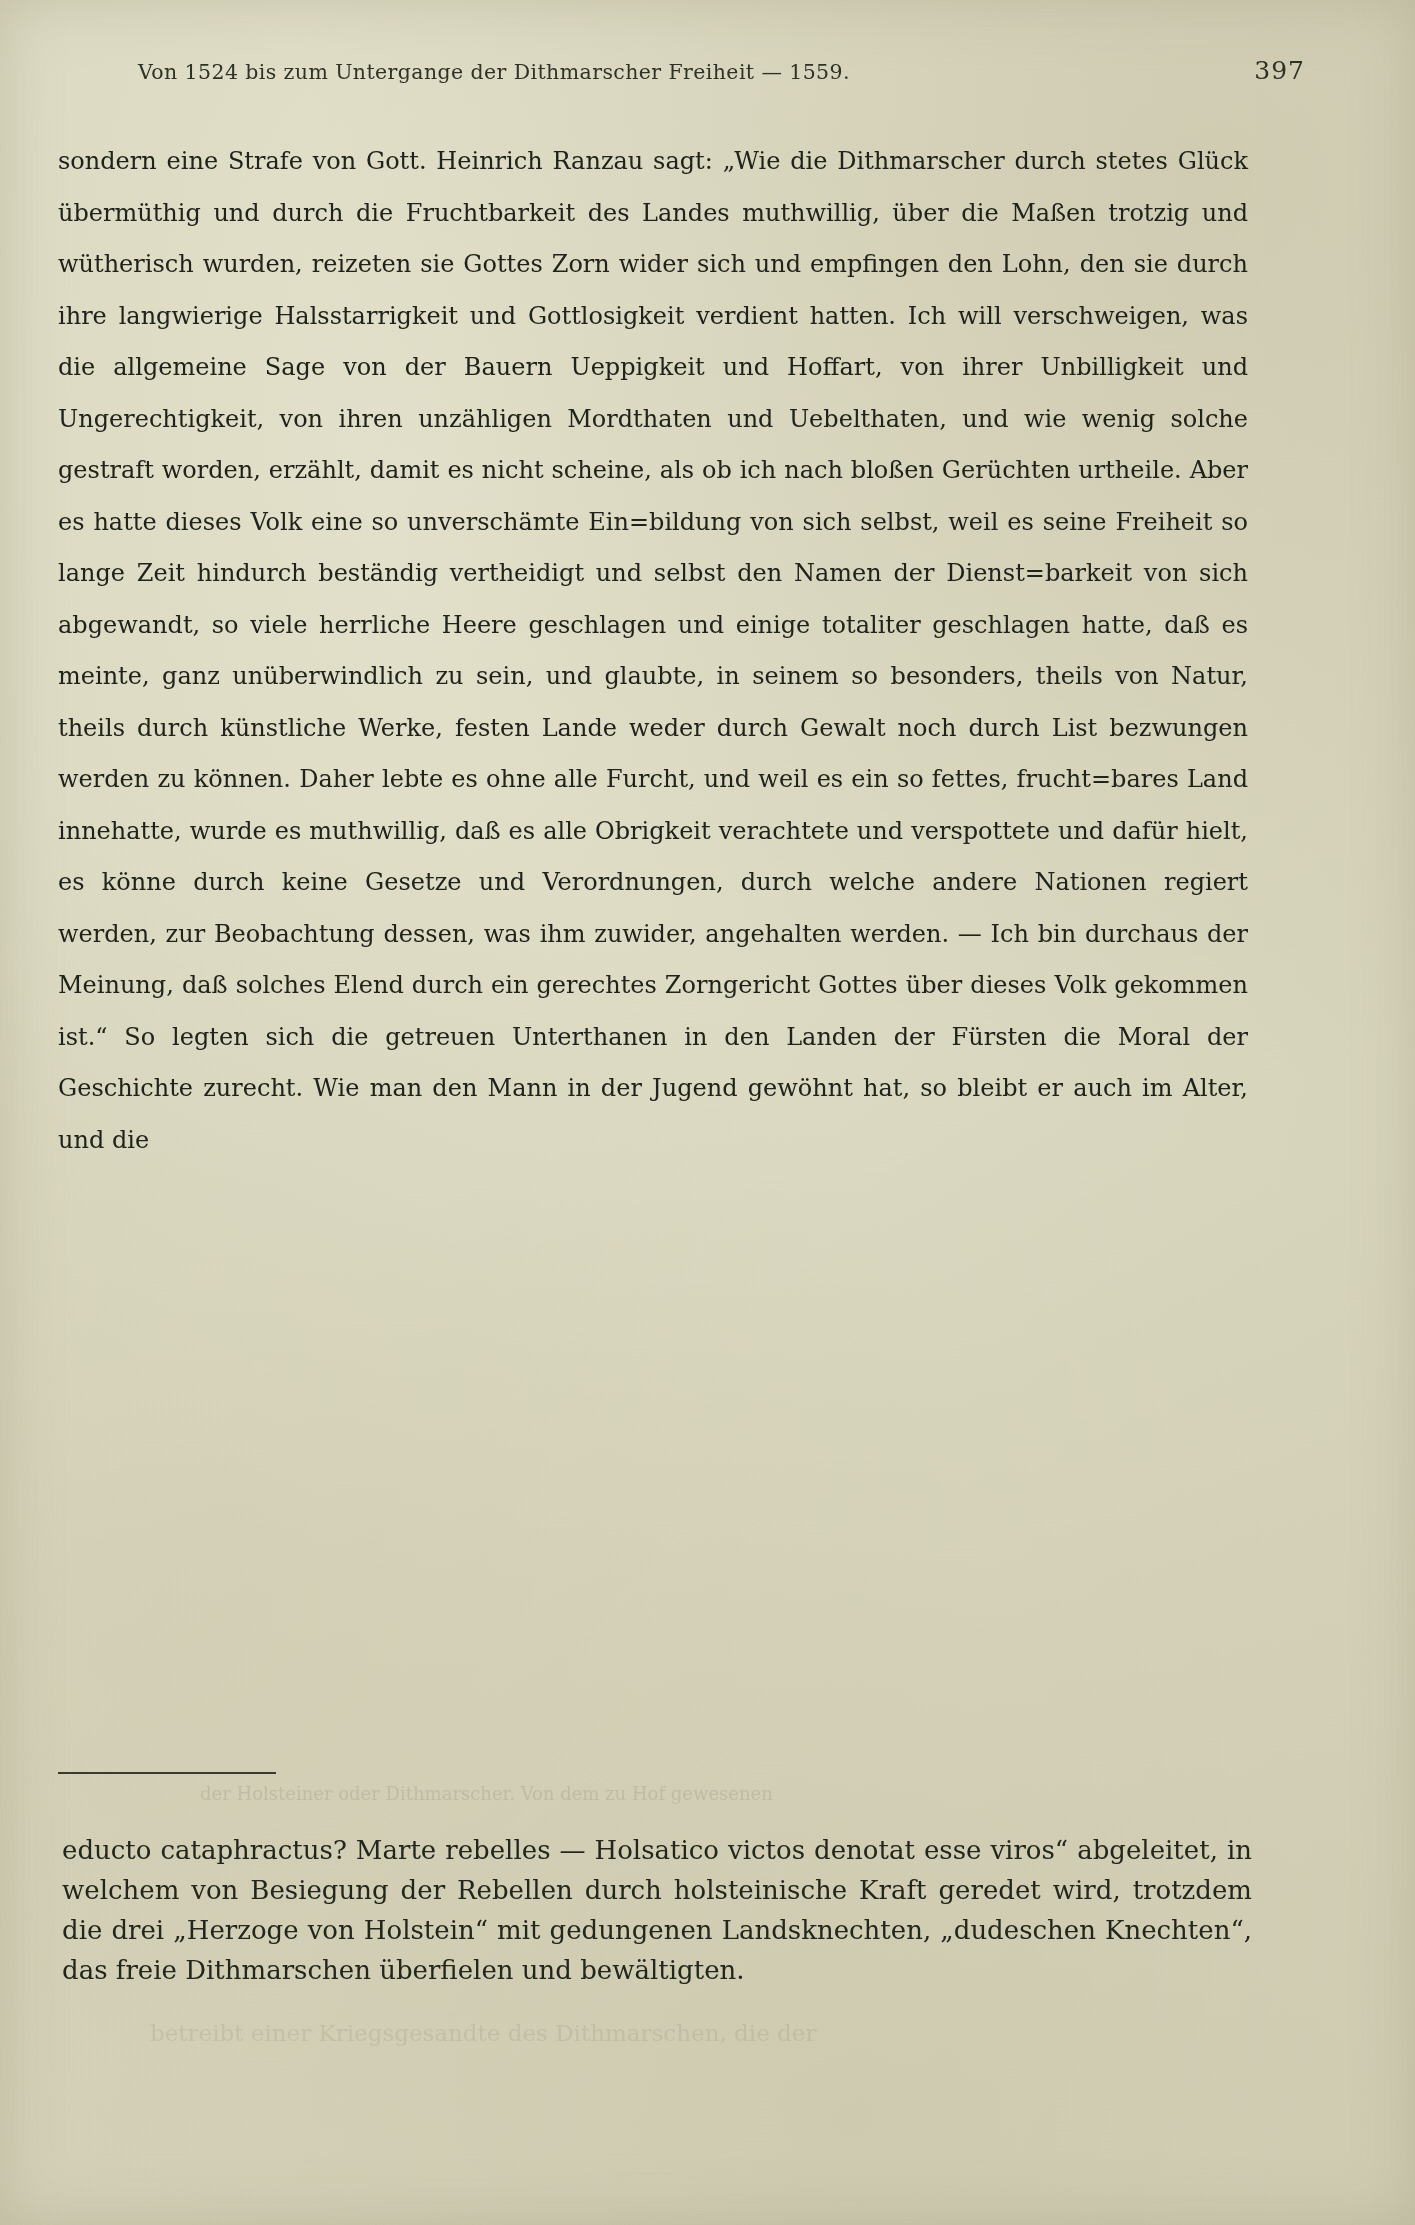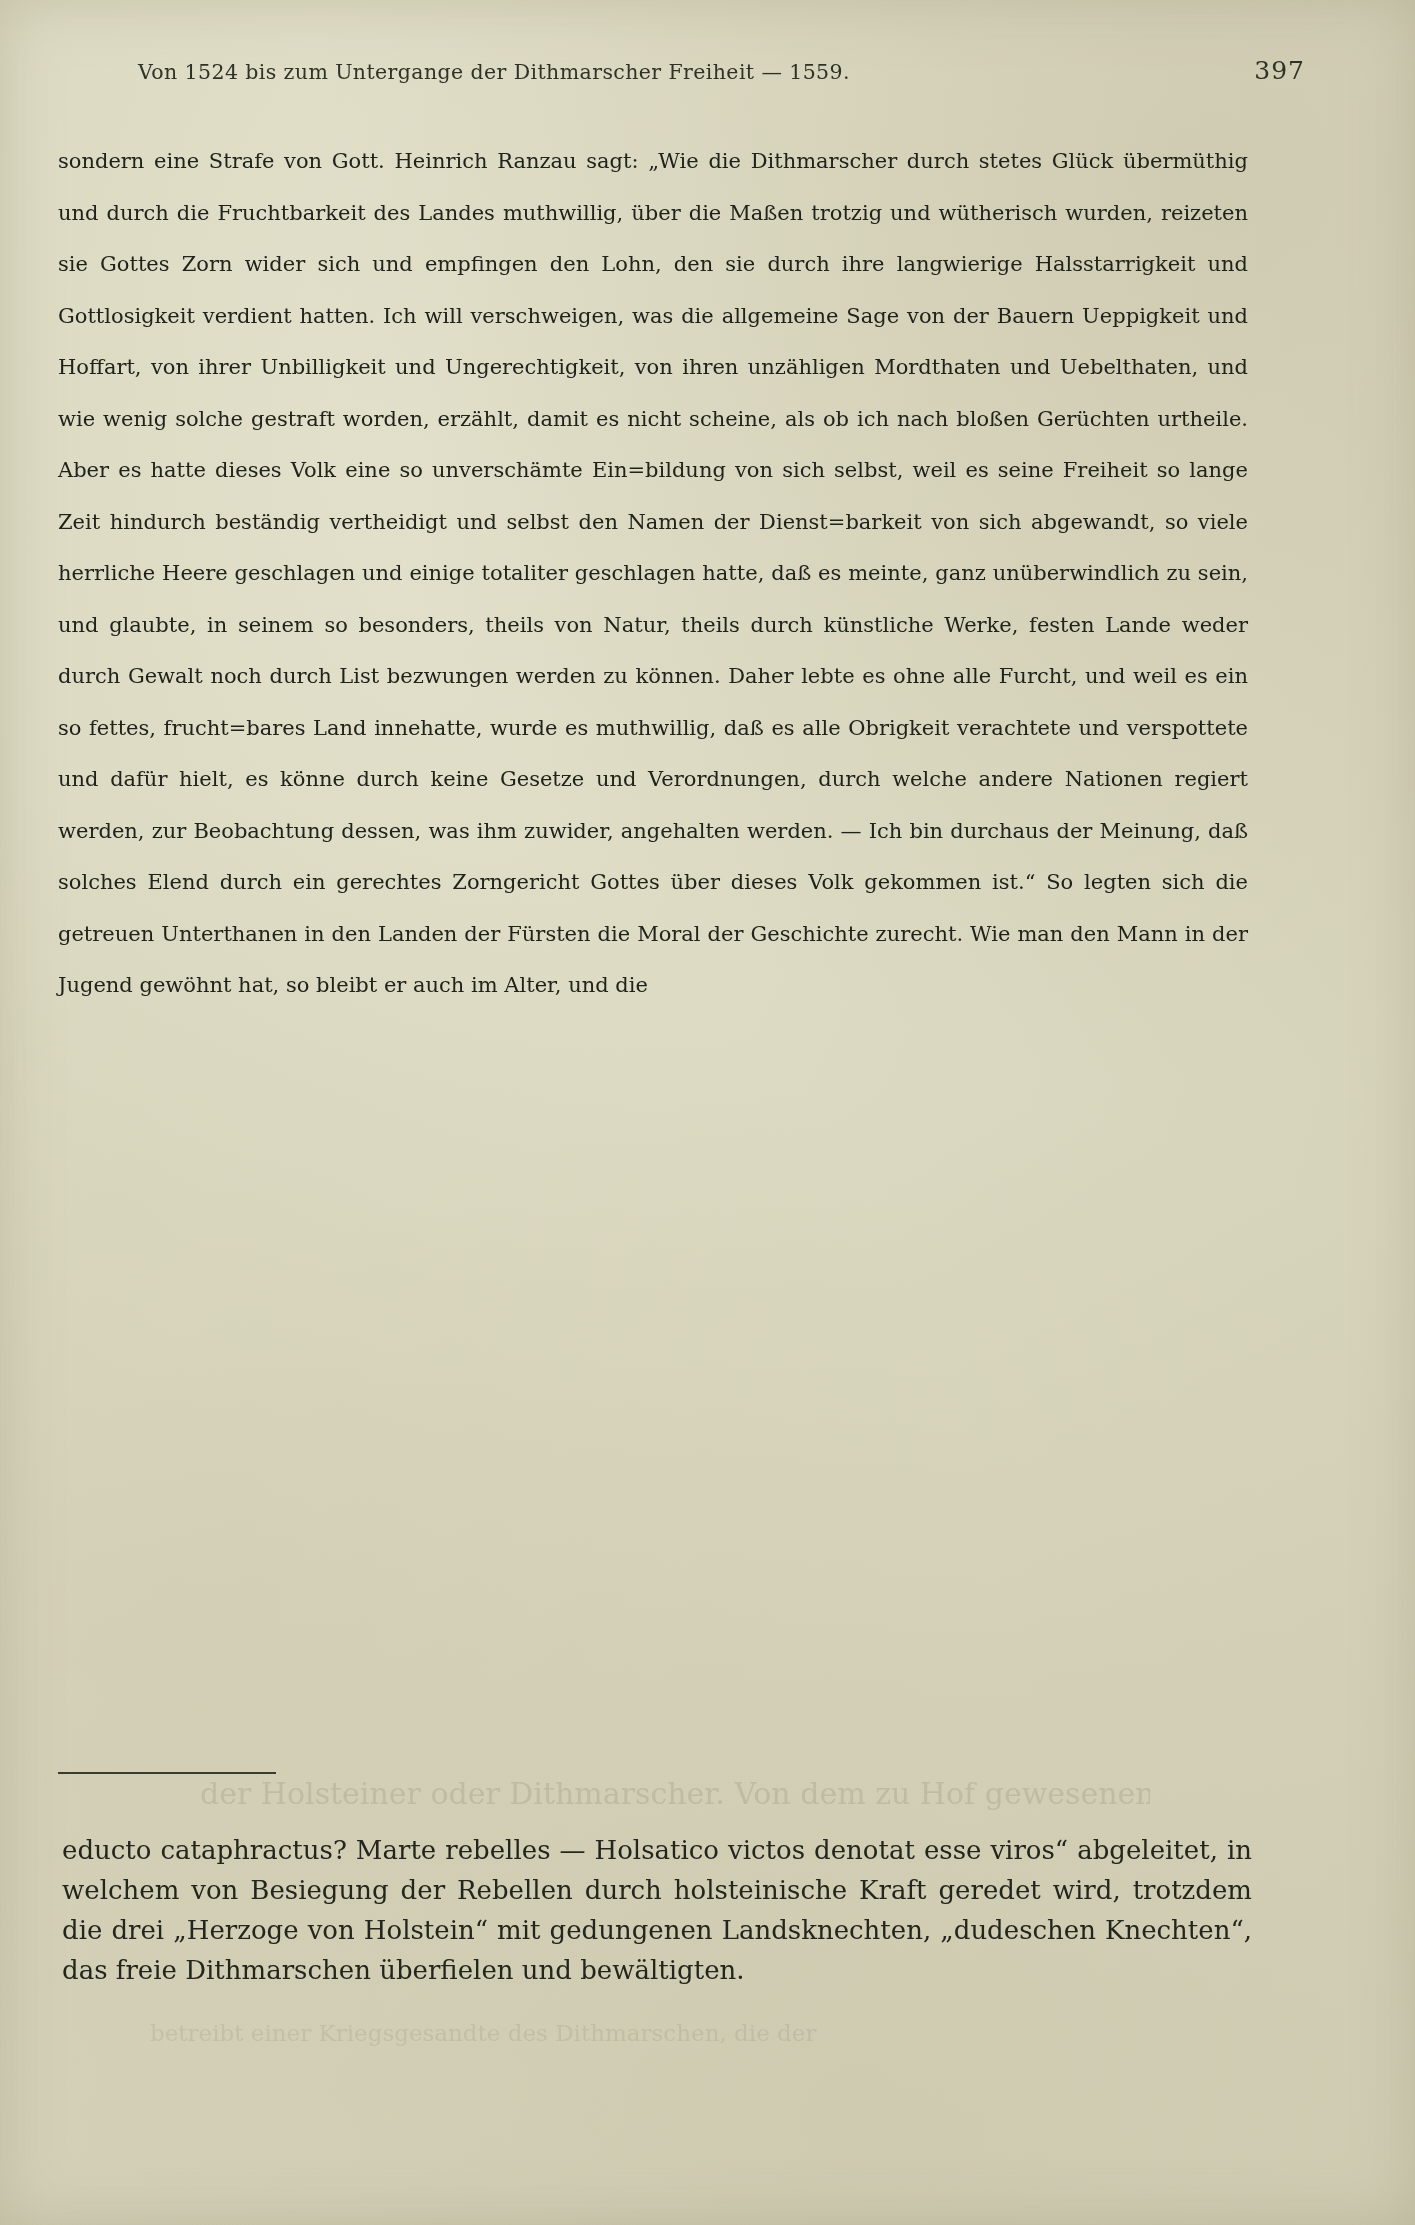--- a/index.html
+++ b/index.html
@@ -56,21 +56,21 @@
     font-size: 25px;
     padding-left: 14px;
     letter-spacing: 1px;
   }
   .body-text {
     position: absolute;
     top: 136px;
     left: 58px;
     width: 1190px;
     color: #20231b;
-    font-size: 21px;
+    font-size: 24px;
     line-height: 51.5px;
     text-align: justify;
     text-justify: inter-word;
   }
   .body-text p {
     margin: 0;
   }
   .rule {
     position: absolute;
     top: 1772px;
@@ -92,21 +92,21 @@
   .footnote p {
     margin: 0;
   }
   
   .ghost {
     position: absolute;
     left: 200px;
     top: 1770px;
     width: 950px;
     color: rgba(90,92,70,0.16);
-    font-size: 30px;
+    font-size: 18px;
     line-height: 48px;
     pointer-events: none;
     white-space: nowrap;
     overflow: hidden;
   }
   .ghost2 {
     position: absolute;
     left: 150px;
     top: 2020px;
     width: 1000px;

